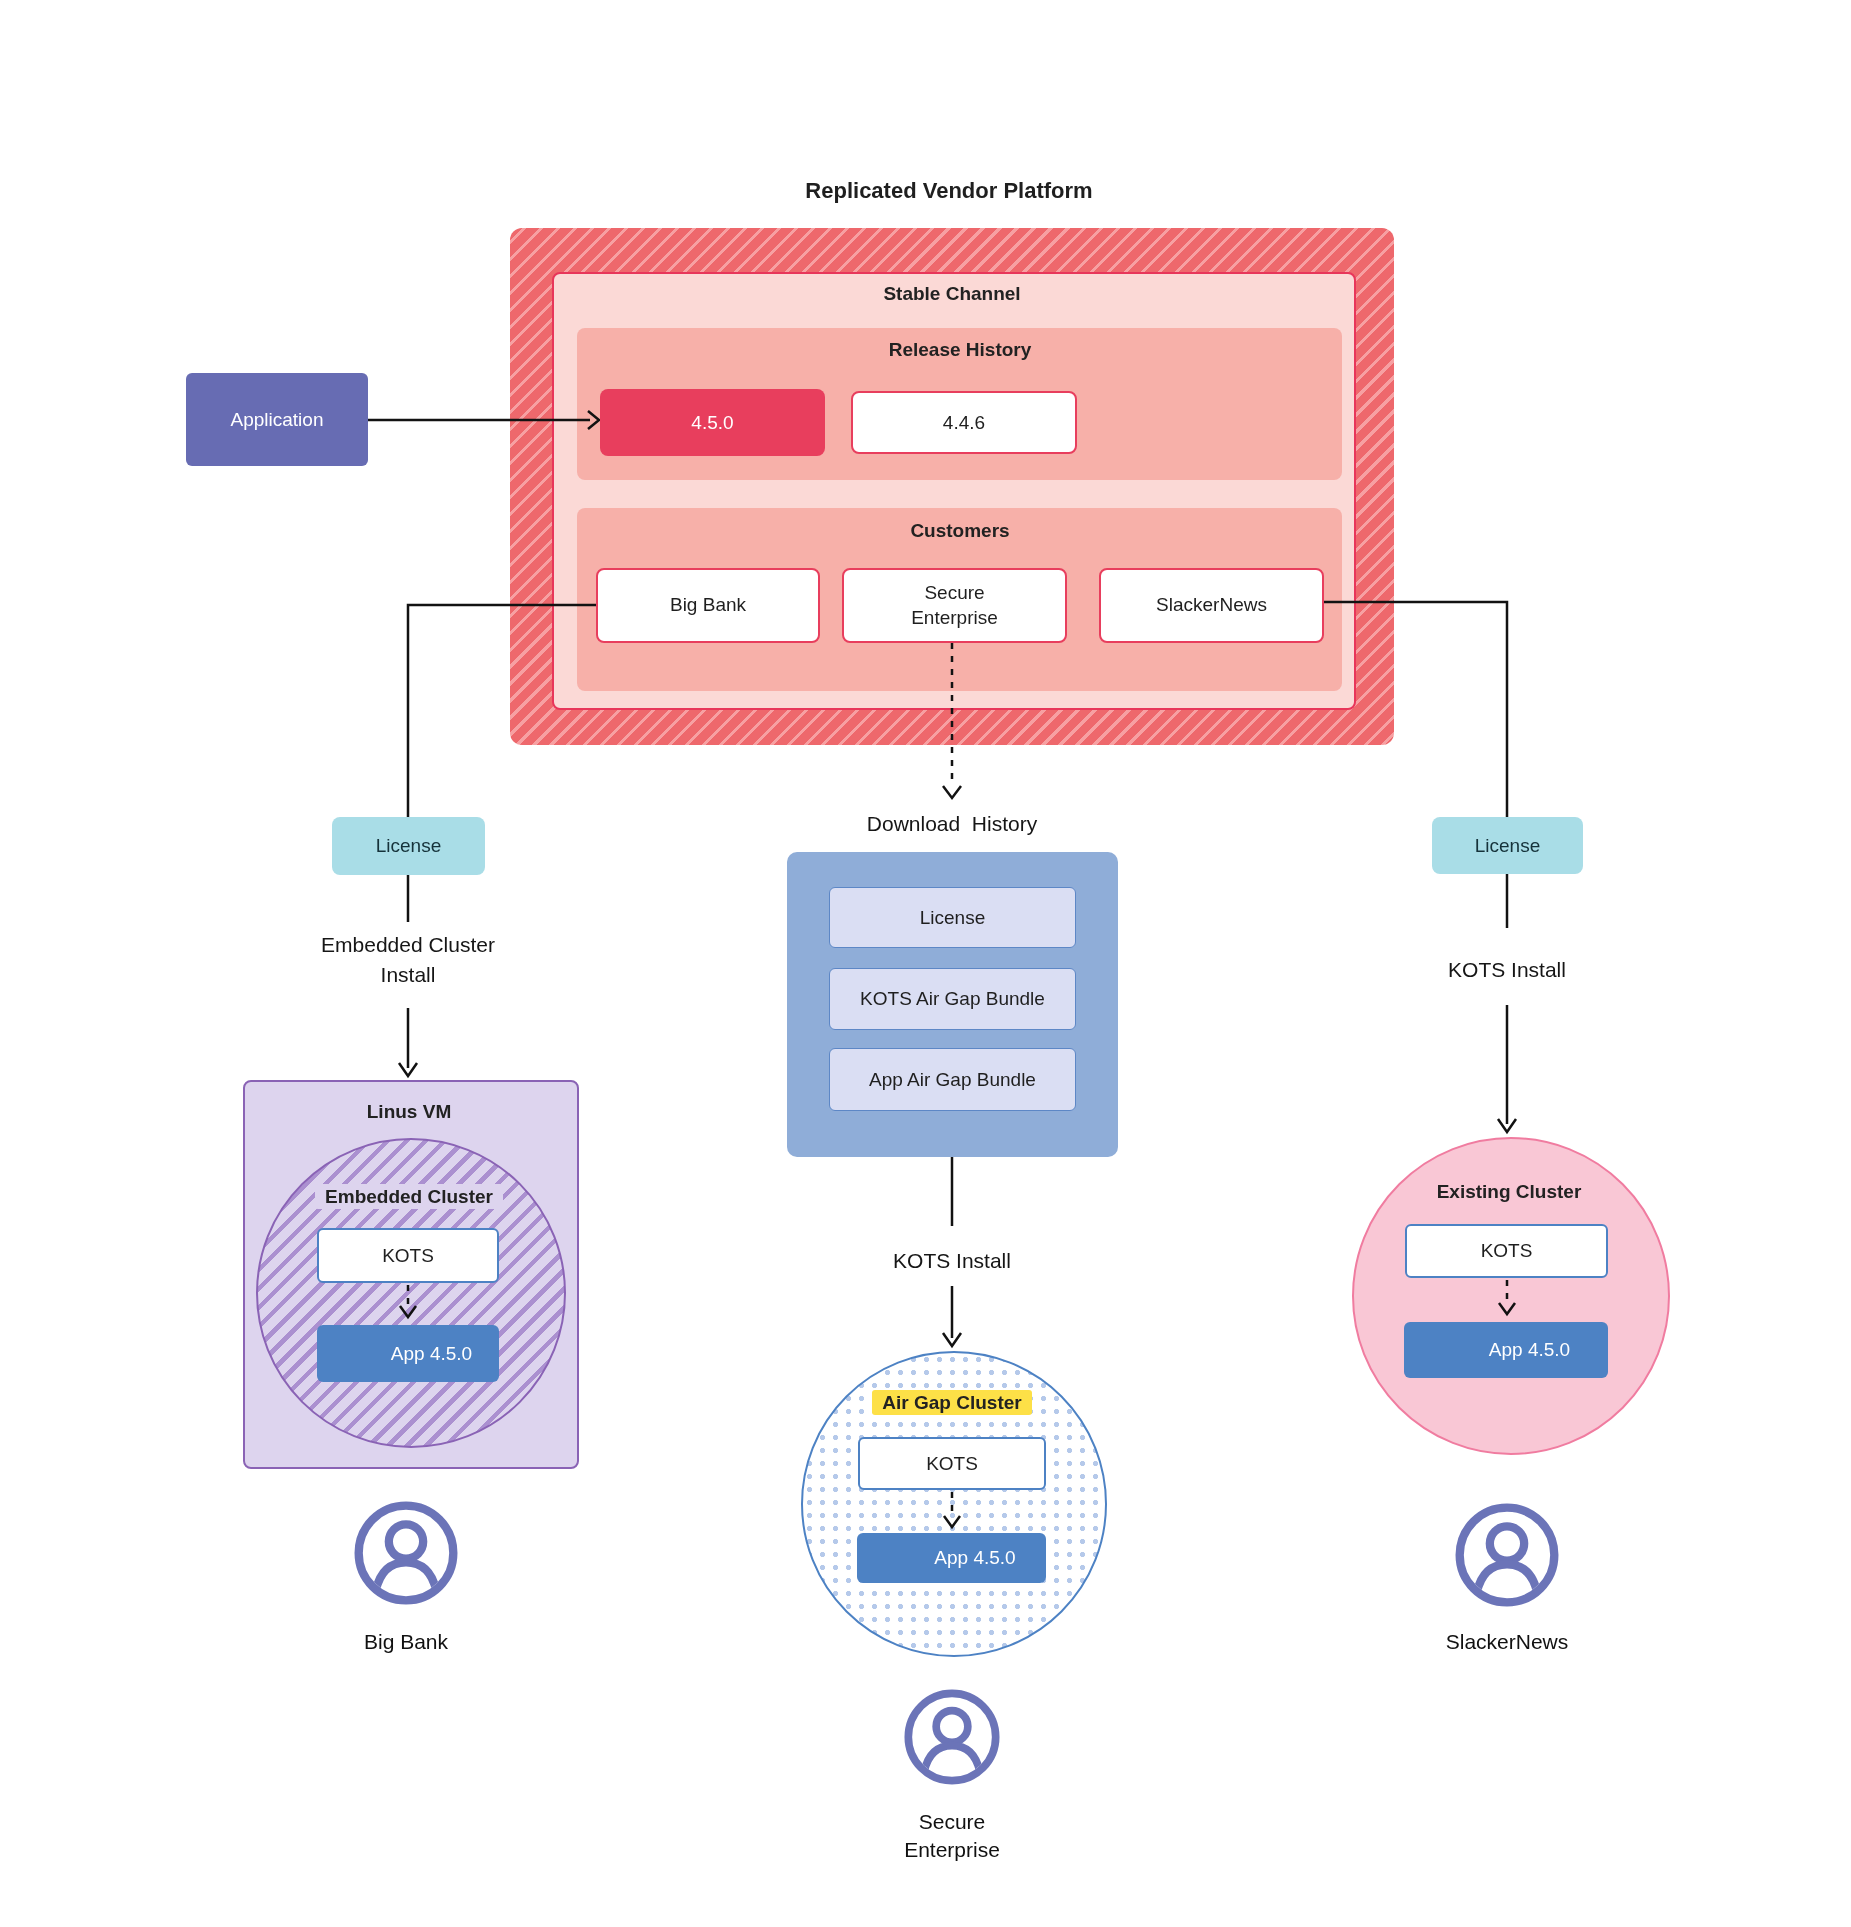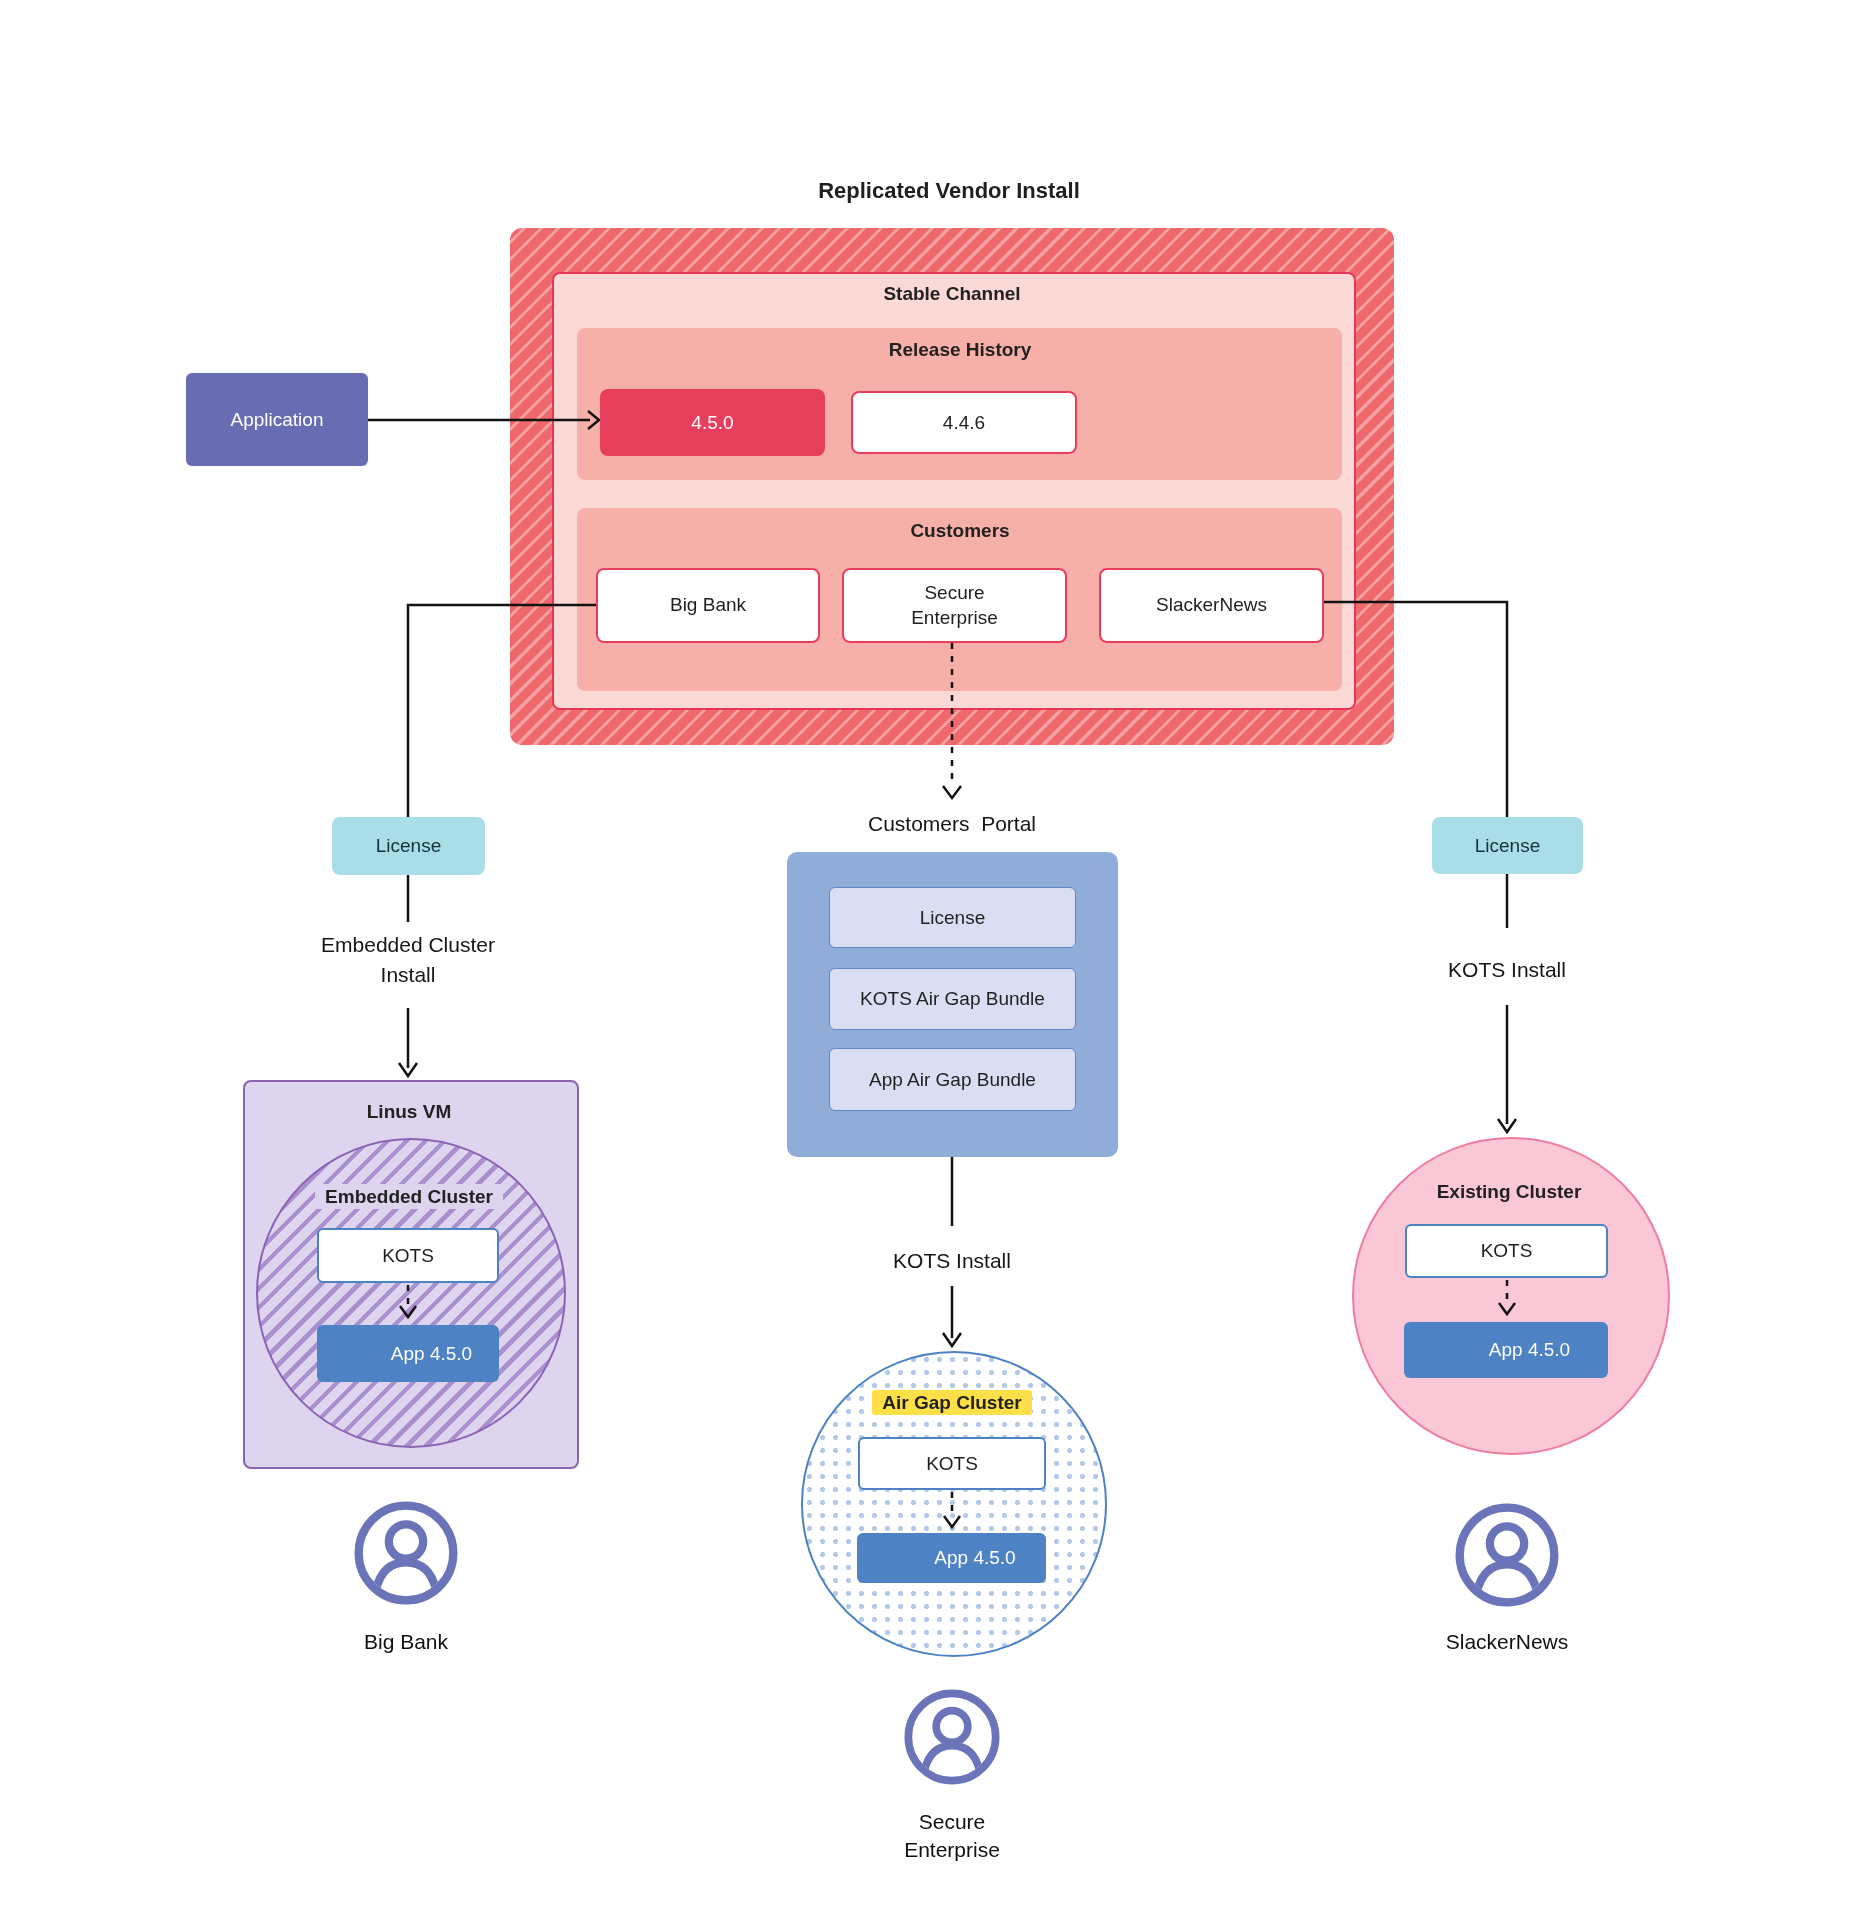--- a/index.html
+++ b/index.html
@@ -63,21 +63,21 @@
   .dash{stroke-dasharray:6 7;}
   .z10{z-index:10;}
   .z2{z-index:2;}
   .person{stroke:#6b74b8;stroke-width:8;fill:none;}
 </style>
 </head>
 <body>
 
 <div id="canvas">
 
-  <div class="abs lbl z10" style="left:749px;top:178px;width:400px;font-size:22px;font-weight:600;">Replicated Vendor Install</div>
+  <div class="abs lbl z10" style="left:749px;top:178px;width:400px;font-size:22px;font-weight:600;">Replicated Vendor Platform</div>
 
   <div class="abs platform z2" style="left:510px;top:228px;width:884px;height:517px;"></div>
 
   <div class="abs stable z2" style="left:552px;top:272px;width:800px;height:434px;"></div>
   <div class="abs lbl sectionlbl z10" style="left:752px;top:283px;width:400px;text-align:center;">Stable Channel</div>
 
   <div class="abs band z2" style="left:577px;top:328px;width:765px;height:152px;"></div>
   <div class="abs lbl sectionlbl z10" style="left:760px;top:339px;width:400px;">Release History</div>
   <div class="abs box release-hot z10" style="left:600px;top:389px;width:225px;height:67px;">4.5.0</div>
   <div class="abs box release-old z10" style="left:851px;top:391px;width:226px;height:63px;">4.4.6</div>
@@ -139,21 +139,21 @@
         <clipPath id="clipA">
           <circle cx="50" cy="50" r="41.5"></circle>
         </clipPath>
       </defs>
     <circle class="person" cx="50" cy="50" r="45.5"></circle>
     <circle class="person" cx="50" cy="39" r="16.5"></circle>
     <path class="person" clip-path="url(#clipA)" d="M21 86 Q27 59 50 59 Q73 59 79 86"></path>
   </svg>
   <div class="abs lbl bigname z10" style="left:306px;top:1628px;width:200px;">Big Bank</div>
 
-  <div class="abs lbl portaltitle z10" style="left:802px;top:812px;width:300px;">Customers  Portal</div>
+  <div class="abs lbl portaltitle z10" style="left:802px;top:812px;width:300px;">Download  History</div>
   <div class="abs portal z2" style="left:787px;top:852px;width:331px;height:305px;"></div>
   <div class="abs box portal-item z10" style="left:829px;top:887px;width:247px;height:61px;">License</div>
   <div class="abs box portal-item z10" style="left:829px;top:1048px;width:247px;height:63px;">App Air Gap Bundle</div>
   <div class="abs box portal-item z10" style="left:829px;top:968px;width:247px;height:62px;">KOTS Air Gap Bundle</div>
 
   <div class="abs lbl installlbl z10" style="left:852px;top:1246px;width:200px;">KOTS Install</div>
 
   <div class="abs airgap z2" style="left:801px;top:1351px;width:302px;height:302px;"></div>
   <div class="abs lbl sectionlbl z10" style="left:852px;top:1392px;width:200px;">
     <span class="patch-white">Air Gap Cluster</span>

